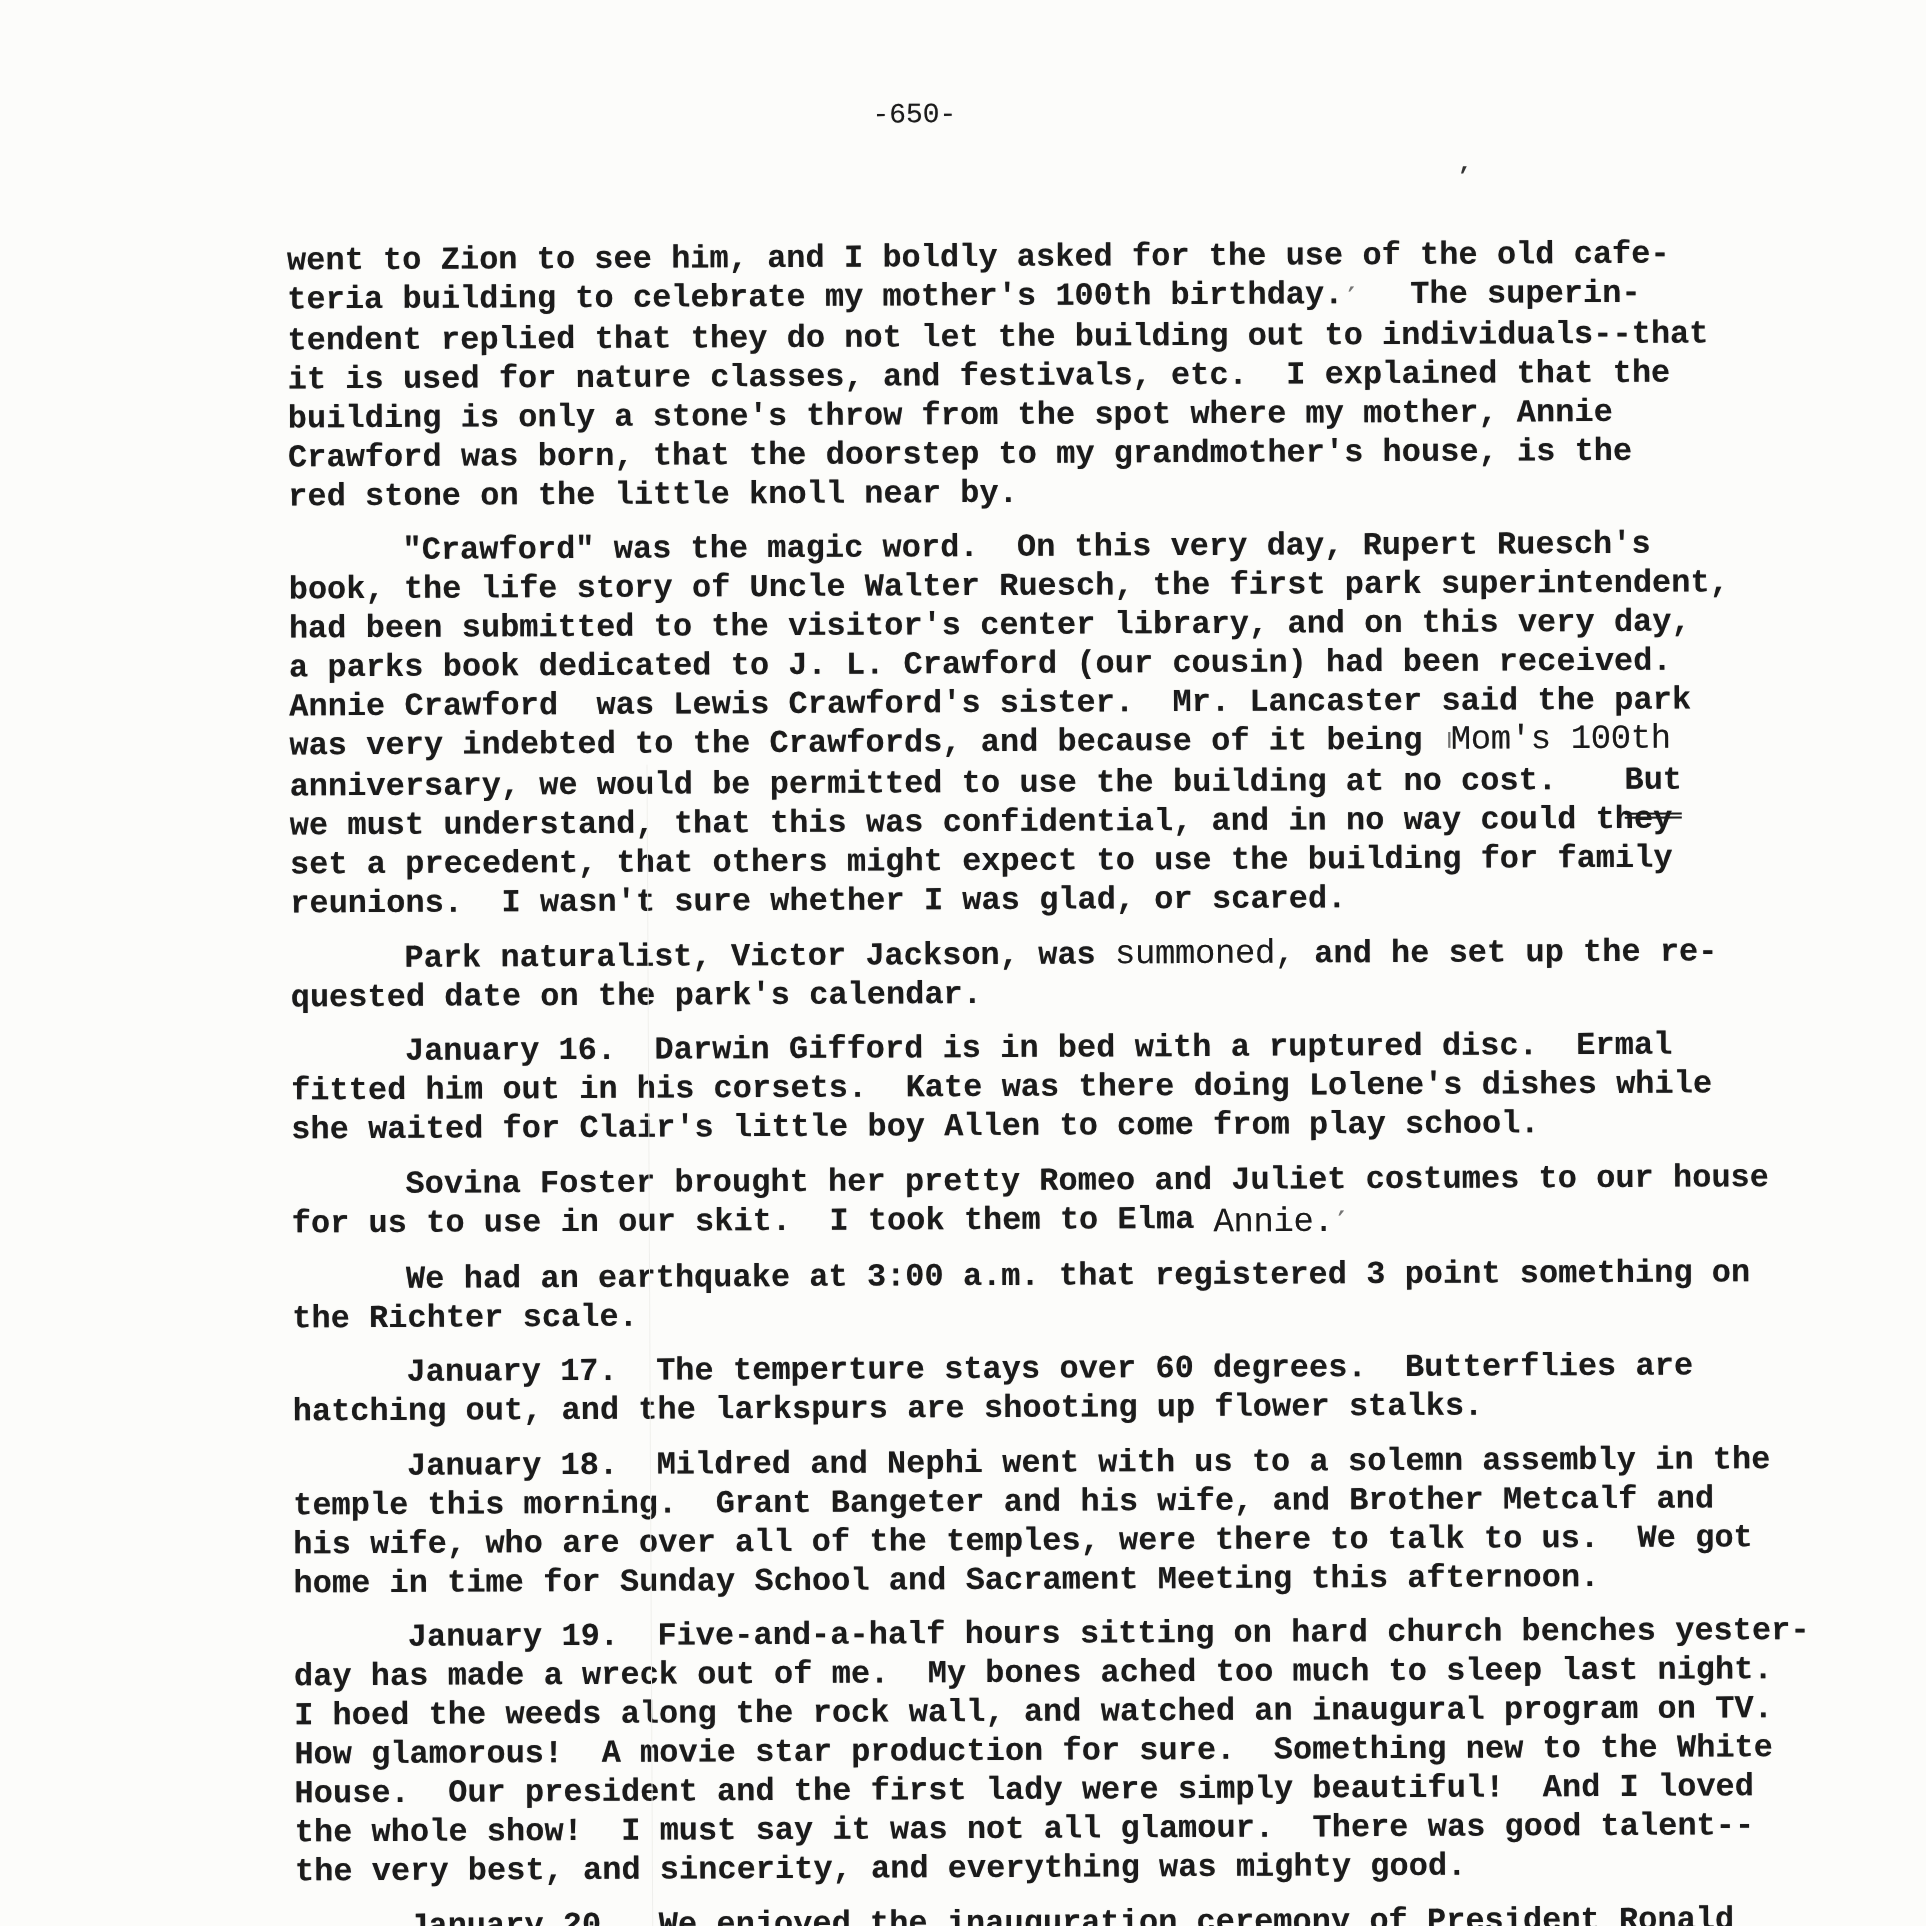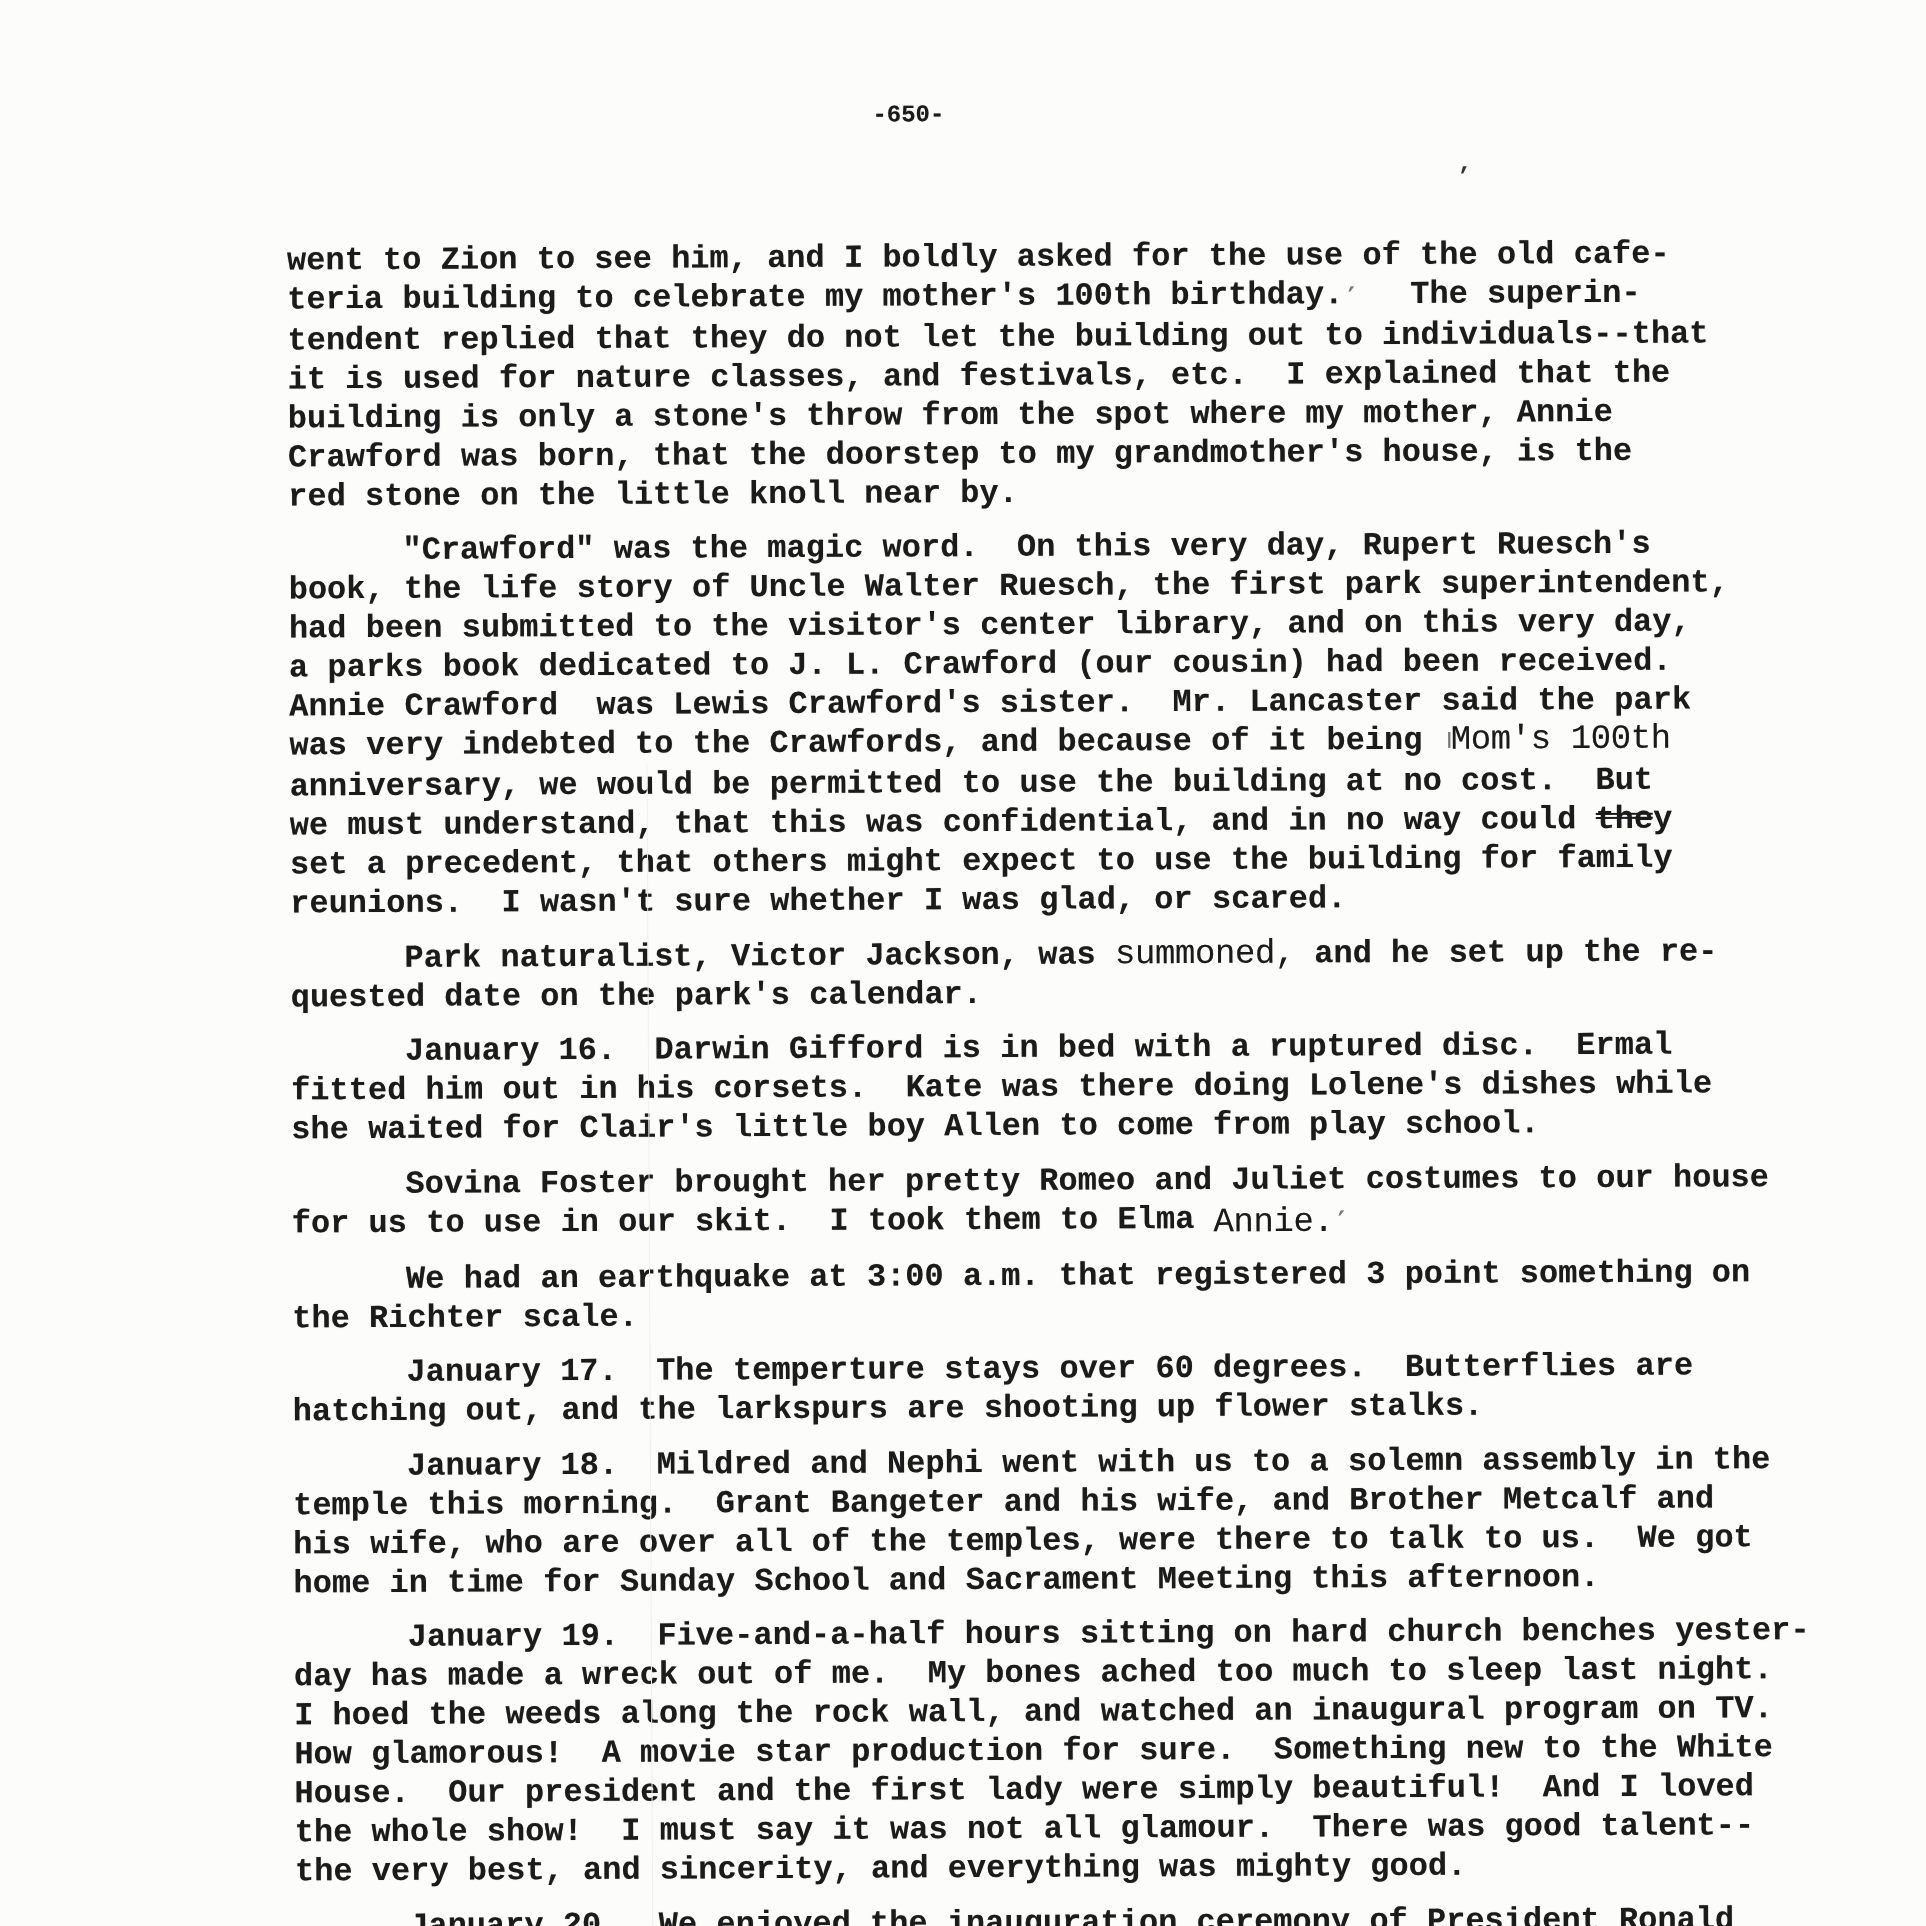--- a/index.html
+++ b/index.html
@@ -13,21 +13,21 @@
 
   
   .rot {
     position:absolute; inset:0;
     transform:rotate(-0.28deg);
     transform-origin:982px 1271px;
   }
 
   .page-num {
     position:absolute; left:878px; top:95px;
-    font-size:24px; line-height:39px; font-weight:700;
+    font-size:28px; line-height:39px; font-weight:400;
     color:#1b1b1b; white-space:pre;
     text-shadow:0 0 0.8px rgba(20,20,20,.45);
   }
 
   .doc-body {
     position:absolute; left:292px; top:238px; width:1603px;
     font-size:32px; line-height:39px; font-weight:700;
     color:#1b1b1b;
     text-shadow:0 0 0.8px rgba(20,20,20,.45);
   }
@@ -35,21 +35,21 @@
   .para.indent .line:first-child { text-indent:114px; }
   .line { white-space:pre; }
 
   
   .seg.elite {
     font-size:34px; font-weight:400; letter-spacing:-0.4px;
     text-shadow:0 0 0.4px rgba(20,20,20,.4);
   }
   .seg.elite.drop { display:inline-block; transform:translateY(3.5px); }
   
-  .seg.ul { border-bottom:6.2px double #1b1b1b; padding-bottom:14px; }
+  .seg.ul { border-bottom:6.2px double #1b1b1b; padding-bottom:14px;margin-left:29px; }
   
   .seg.stray {
     display:inline-block; width:9.2px; overflow:visible;
     font-weight:400; font-size:26px; opacity:.6;
     transform:translateY(-2.3px) scaleY(.65);
   }
 
   .fold-line { position:absolute; width:1.2px; background:#efefec; }
   .tick-mark {
     position:absolute; font-size:24px; font-weight:700; color:#333;

